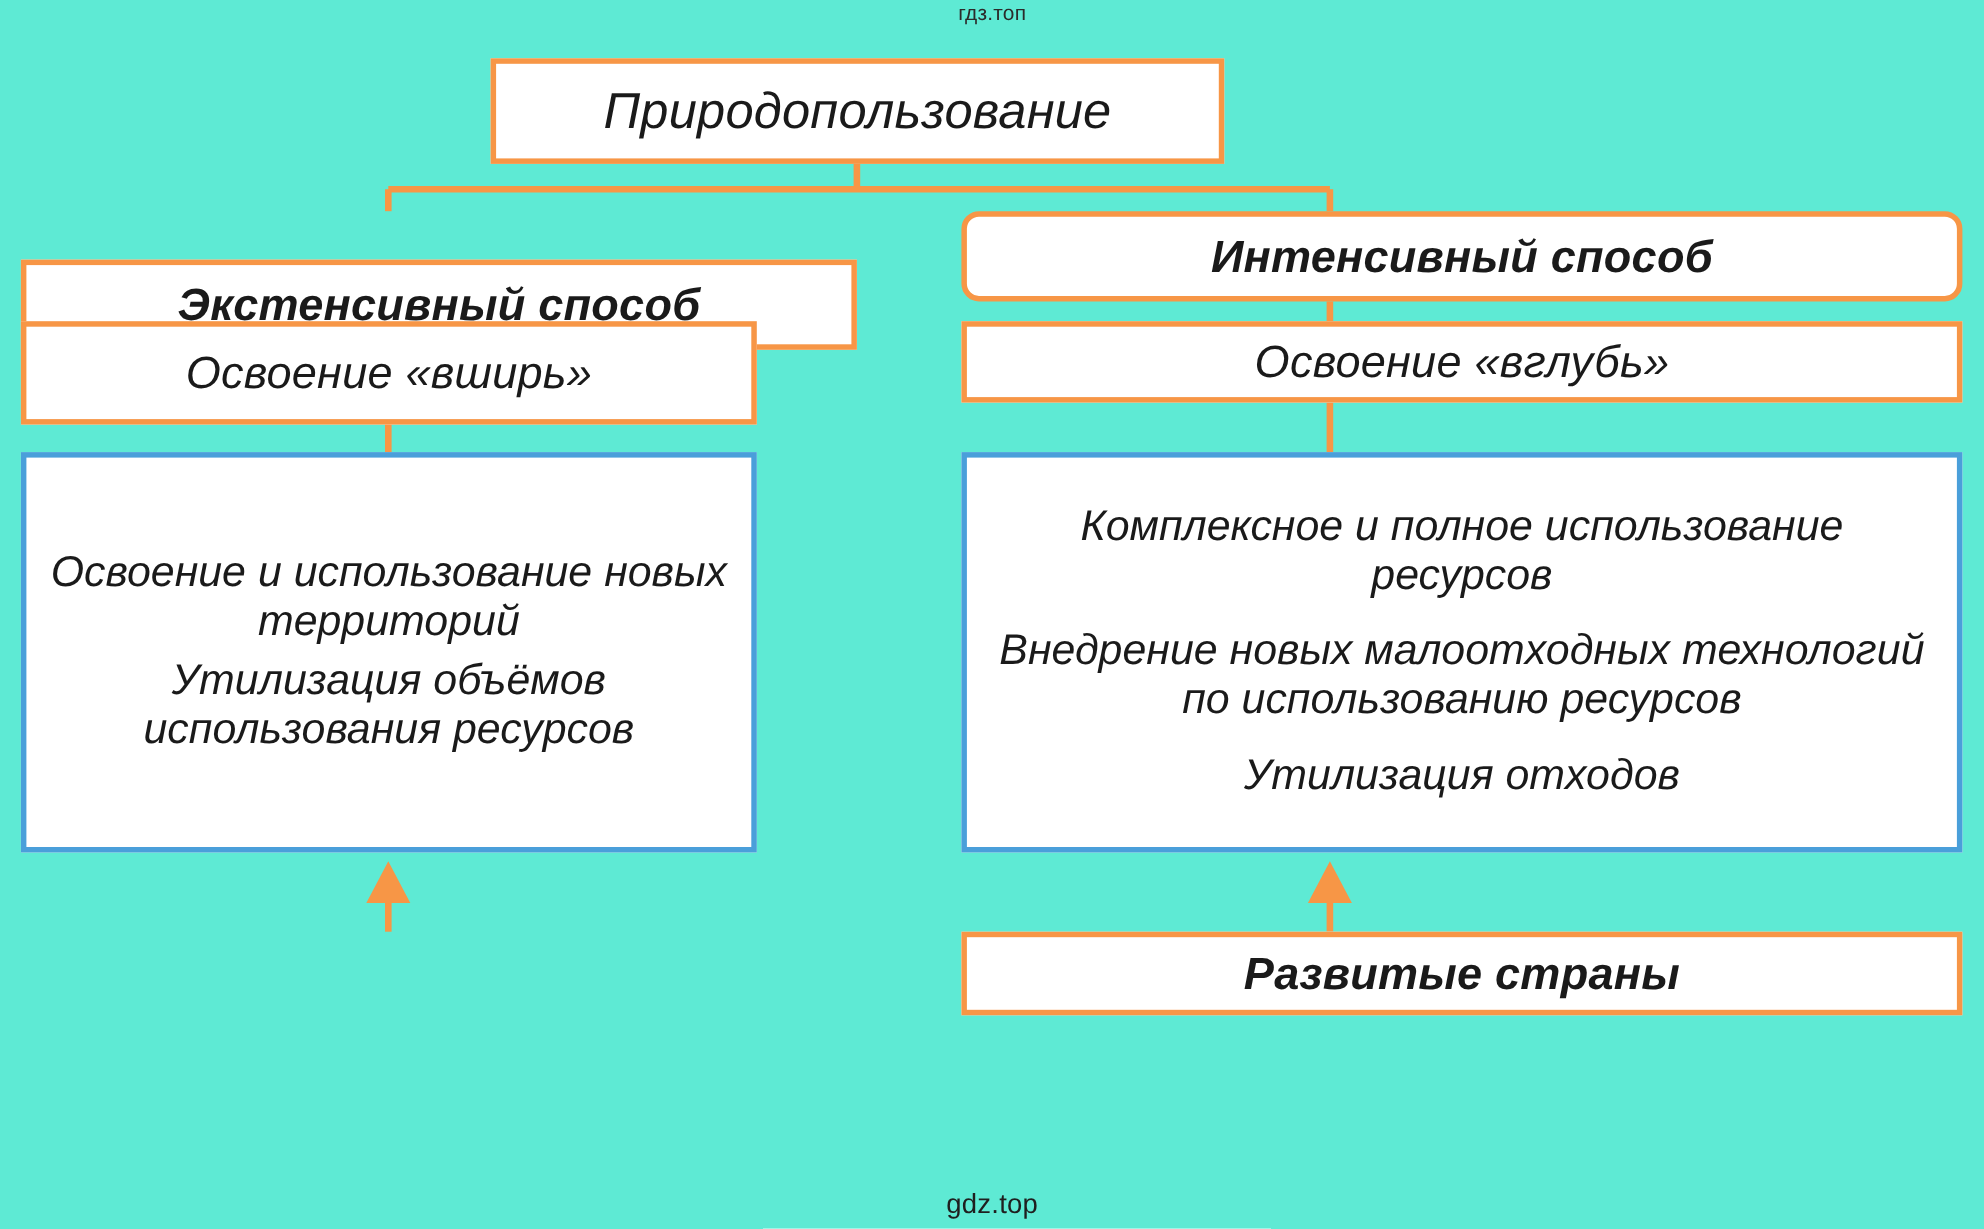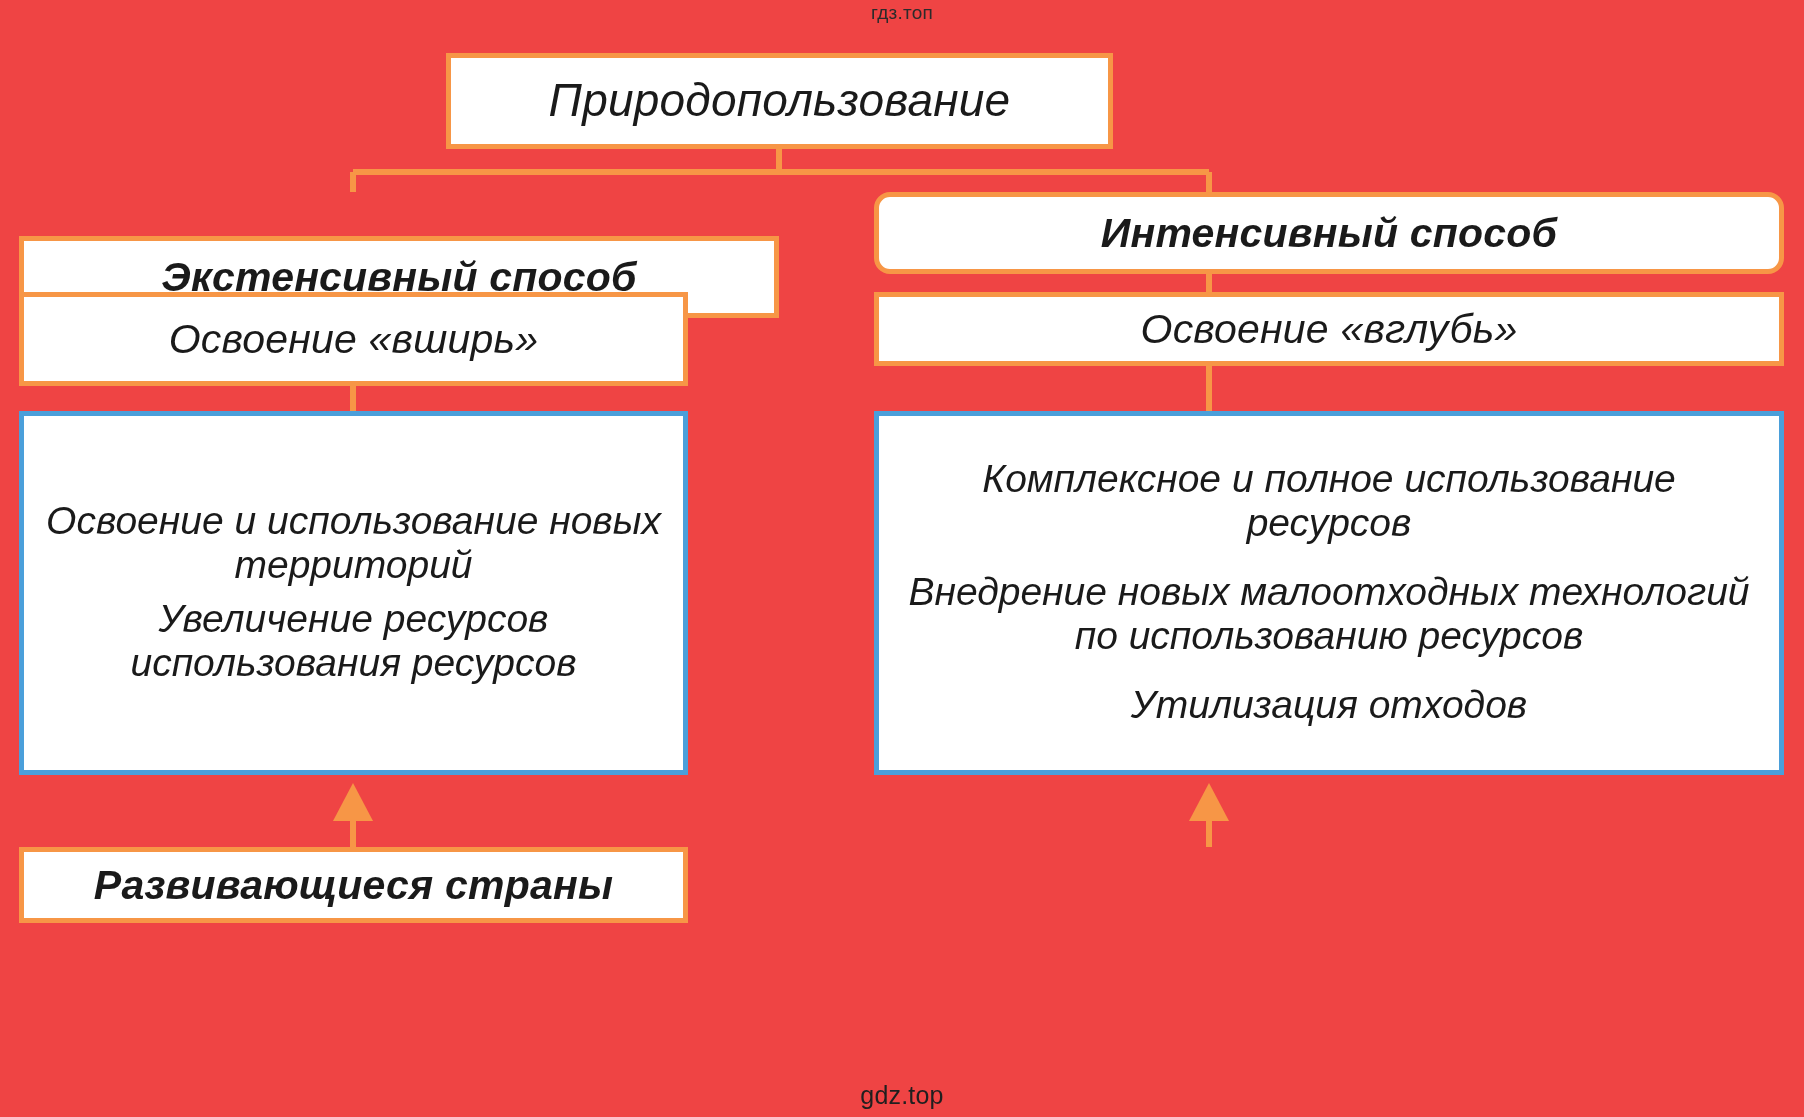--- a/index.html
+++ b/index.html
@@ -8,21 +8,21 @@
     background: #ffffff;
   }
   body {
     font-family: "Liberation Sans", sans-serif;
     color: #1a1a1a;
   }
   #page {
     position: relative;
     width: 1804px;
     height: 1117px;
-    background: #ef4444;
+    background: #5eead4;
     overflow: hidden;
   }
 
   
   .watermark {
     position: absolute;
     left: 0;
     width: 100%;
     text-align: center;
     color: #2b2b2b;
@@ -150,36 +150,36 @@
   <div class="node orange branch-head" id="n-extensive">
     <span class="line-txt">Экстенсивный способ</span>
   </div>
 
   <div class="node orange sub-head" id="n-shir">
     <span class="line-txt">Освоение «вширь»</span>
   </div>
 
   <div class="node blue detail" id="n-detail-left">
     <span class="line-txt">Освоение и использование новых территорий</span>
-    <span class="line-txt">Увеличение ресурсов использования ресурсов</span>
+    <span class="line-txt">Утилизация объёмов использования ресурсов</span>
   </div>
 
-  <div class="node orange country" id="n-developing">
-    <span class="line-txt">Развивающиеся страны</span>
-  </div>
 
   <div class="node orange branch-head" id="n-intensive">
     <span class="line-txt">Интенсивный способ</span>
   </div>
 
   <div class="node orange sub-head" id="n-glub">
     <span class="line-txt">Освоение «вглубь»</span>
   </div>
 
   <div class="node blue detail" id="n-detail-right">
     <span class="line-txt">Комплексное и полное использование ресурсов</span>
     <span class="line-txt">Внедрение новых малоотходных технологий по использованию ресурсов</span>
     <span class="line-txt">Утилизация отходов</span>
   </div>
 
+  <div class="node orange country" id="n-developed">
+    <span class="line-txt">Развитые страны</span>
+  </div>
 
   <div class="watermark bottom">gdz.top</div>
 </div>
 
 </body></html>

